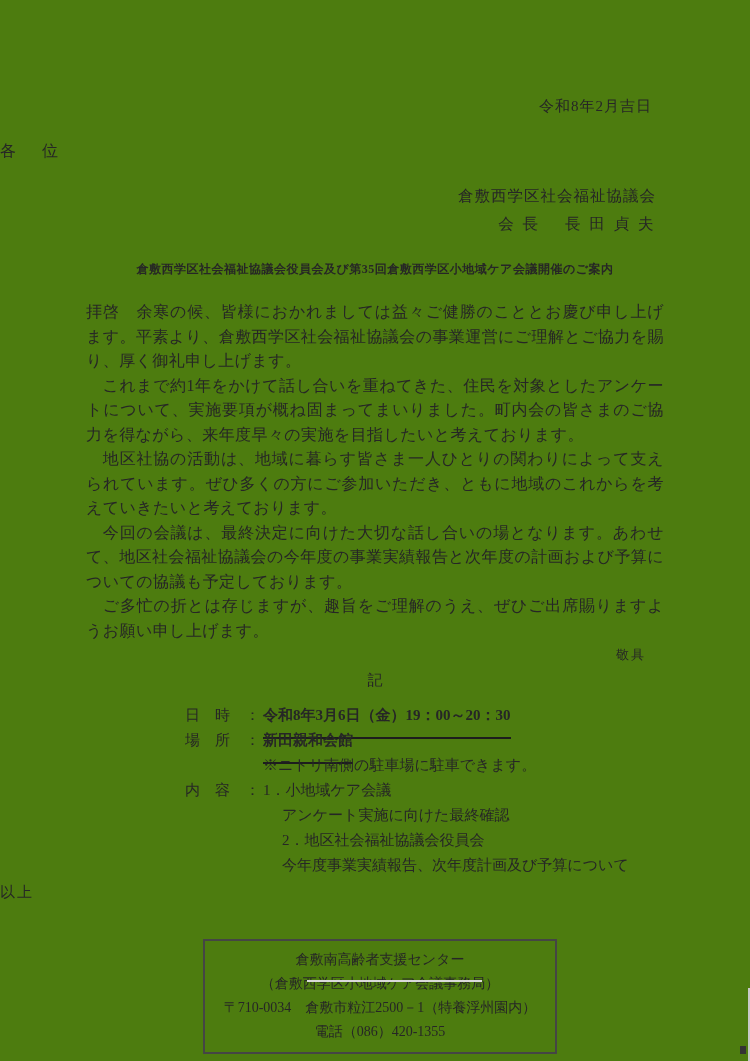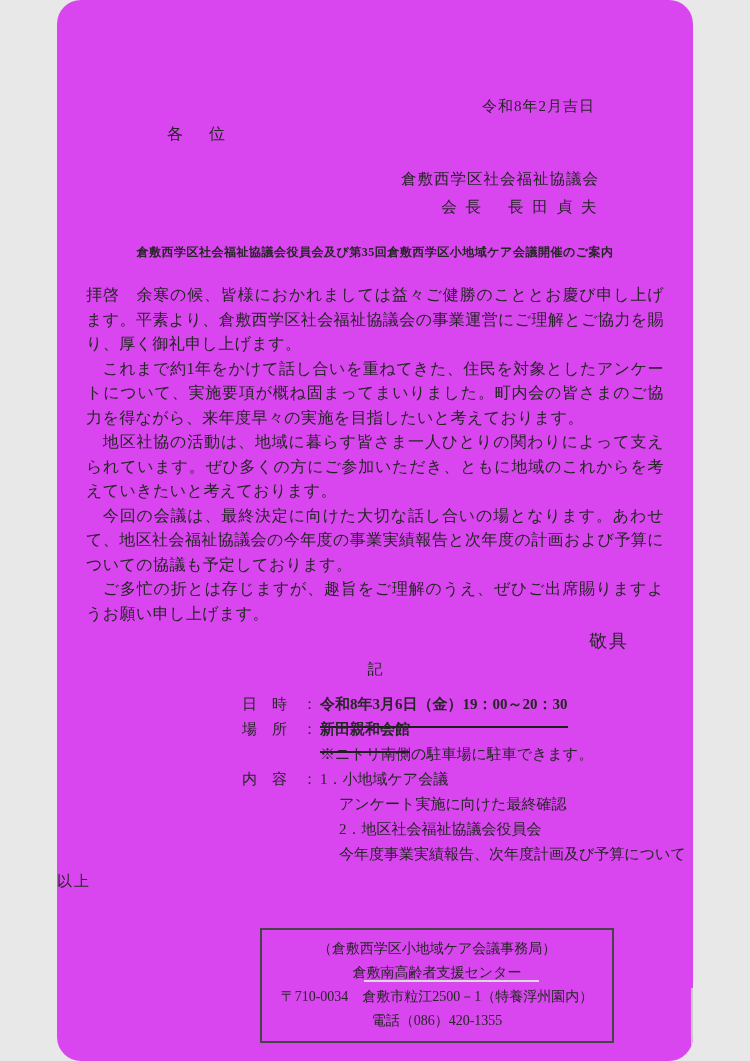--- a/index.html
+++ b/index.html
@@ -2,40 +2,38 @@
 <html lang="ja"><head>
 <meta charset="utf-8">
 <style>
   html, body {
     margin: 0;
     padding: 0;
     background: #e8e8e8;
   }
   .page {
     position: relative;
-    width: 636px;
+    width: 750px;
     height: 1061px;
     margin: 0 auto;
-    background: #d946ef;
+    background: #4d7c0f;
     color: #262626;
     font-family: "Liberation Serif", "DejaVu Serif", serif;
     overflow: hidden;
     box-sizing: border-box;
     padding-top: 97px;
-    border-radius: 24px;
   }
   .date-line {
     text-align: right;
     padding-right: 98px;
     font-size: 15px;
     letter-spacing: 1px;
   }
   .recipient-line {
-    margin-top: 8px;
-    padding-left: 110px;
+    margin-top: 25px;
     font-size: 16px;
     letter-spacing: 5px;
   }
   .sender-block {
     margin-top: 24px;
     text-align: right;
     padding-right: 94px;
   }
   .sender-org {
     font-size: 15.5px;
@@ -62,22 +60,22 @@
     text-justify: inter-ideograph;
     letter-spacing: 0.4px;
   }
   .body-text p {
     margin: 0;
     padding: 0;
   }
   .closing-line {
     margin-top: 3px;
     text-align: right;
-    padding-right: 64px;
-    font-size: 18px;
+    padding-right: 104px;
+    font-size: 13px;
     letter-spacing: 2px;
   }
   .record-marker {
     margin-top: 7px;
     text-align: center;
     font-size: 15px;
   }
   .details {
     margin: 13px 0 0 185px;
     font-size: 15px;
@@ -194,22 +192,22 @@
 
     <div class="content-sub">2．地区社会福祉協議会役員会</div>
 
     <div class="content-sub">今年度事業実績報告、次年度計画及び予算について</div>
 
   </div>
 
   <div class="end-marker">以上</div>
 
   <div class="footer-box">
+    <div>倉敷南高齢者支援センター</div>
     <div>（倉敷西学区小地域ケア会議事務局）</div>
-    <div>倉敷南高齢者支援センター</div>
     <div>〒710-0034　倉敷市粒江2500－1（特養浮州園内）</div>
     <div>電話（086）420-1355</div>
   </div>
 
   <div class="artifact-top-smudge"></div>
   <div class="artifact-corner-dot"></div>
   <div class="artifact-right-edge"></div>
 
 </div>
 

